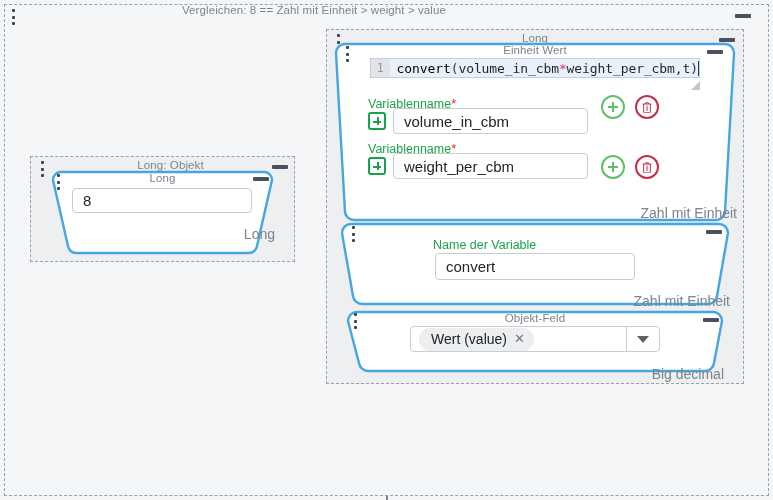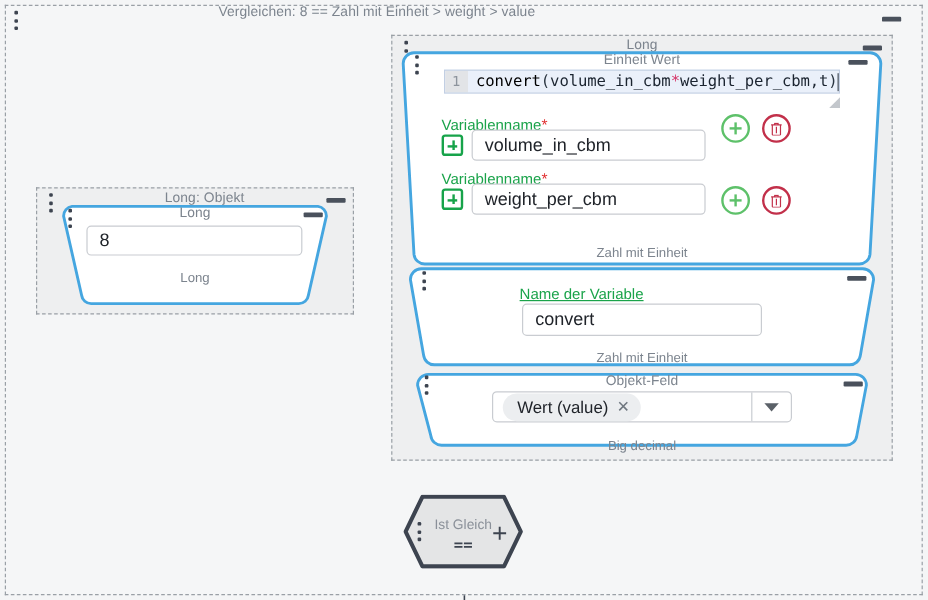--- a/index.html
+++ b/index.html
@@ -51,22 +51,22 @@
     width: 100%;
     text-align: center;
     font-size: 11.5px;
     color: #7c848e;
     letter-spacing: .1px;
     pointer-events: none;
   }
   .foot-label {
     position: absolute;
     width: 100%;
-    text-align: center;
-    font-size: 11px;
+    text-align: right;
+    font-size: 14px;
     color: #7c848e;
   }
 
   
   .trap {
     position: absolute;
     background: #ffffff;
     box-sizing: border-box;
   }
   .trap .edge {
@@ -364,21 +364,21 @@
     <svg class="edge" viewBox="0 0 390 84" preserveAspectRatio="none">
       <path d="M11,2 H379 A9,9 0 0 1 388,11 L377,74 A9,9 0 0 1 368,82 H22 A9,9 0 0 1 13,74 L2,11 A9,9 0 0 1 11,2 Z" fill="#ffffff" stroke="#45a6e0" stroke-width="2.4"></path>
     </svg>
   </div>
   <div class="handle-dots" style="left:351px; top:226px;">
     <i></i>
       <i></i>
       <i></i>
   </div>
   <div class="collapse-btn" style="left:706px; top:230px;"></div>
-  <div class="lbl-green" style="left:433px; top:238px; font-size:12.5px;text-decoration:underline;">Name der Variable</div>
+  <div class="lbl-green" style="left:433px; top:238px; font-size:12.5px;">Name der Variable</div>
   <div class="field" style="left:435px; top:253px; width:200px; height:27px;">convert</div>
   <div class="foot-label" style="left:340px; top:293px; width:390px;">Zahl mit Einheit</div>
 
   <div class="trap" style="left:346px; top:310px; width:378px; height:63px; background:transparent;">
     <svg class="edge" viewBox="0 0 378 63" preserveAspectRatio="none">
       <path d="M11,2 H367 A9,9 0 0 1 376,11 L368,53 A9,9 0 0 1 359,61 H22 A9,9 0 0 1 13,53 L2,11 A9,9 0 0 1 11,2 Z" fill="#ffffff" stroke="#45a6e0" stroke-width="2.4"></path>
     </svg>
   </div>
   <div class="handle-dots" style="left:353px; top:313px;">
     <i></i>
@@ -392,27 +392,14 @@
     <span class="chip">
       <span>Wert (value)</span>
       <span class="chip-x">✕</span>
     </span>
     <span class="chip-caret">
       <span class="caret-tri"></span>
     </span>
   </div>
   <div class="foot-label" style="left:346px; top:366px; width:378px;">Big decimal</div>
 
-  <div class="hex-wrap" style="left:336px; top:412px; width:100px; height:62px;">
-    <svg viewBox="0 0 100 62" width="100" height="62">
-      <path d="M16,2 H84 L98,31 L84,60 H16 L2,31 Z" fill="#e4e5e6" stroke="#3d4450" stroke-width="3.4" stroke-linejoin="round"></path>
-    </svg>
-    <div class="handle-dots" style="left:11px; top:23px;">
-      <i></i>
-        <i></i>
-        <i></i>
-    </div>
-    <div class="hex-txt" style="left:0; top:20px;">Ist Gleich</div>
-    <div class="hex-op" style="left:0; top:35px;">==</div>
-    <div class="hex-plus" style="left:74px; top:22px;">+</div>
-  </div>
 
 </div>
 
 </body></html>

